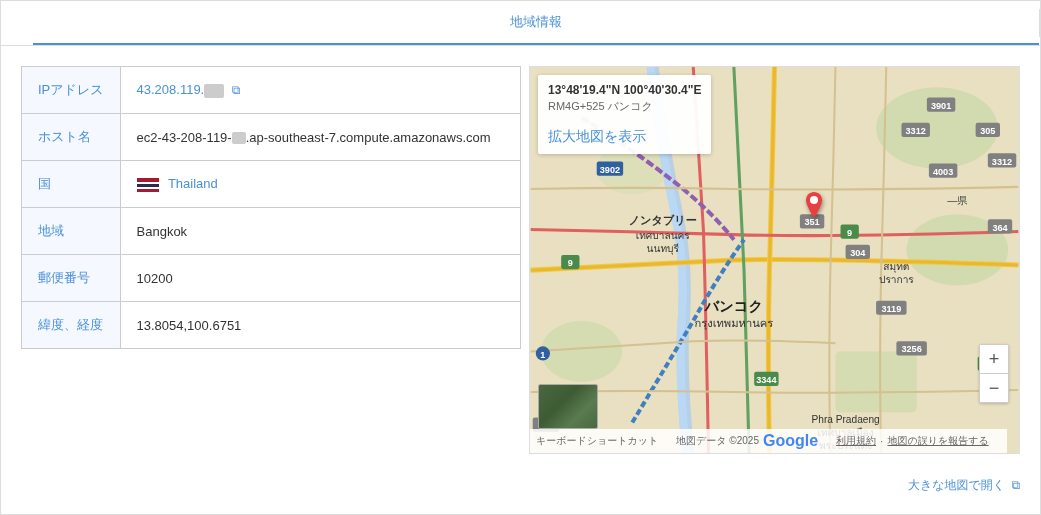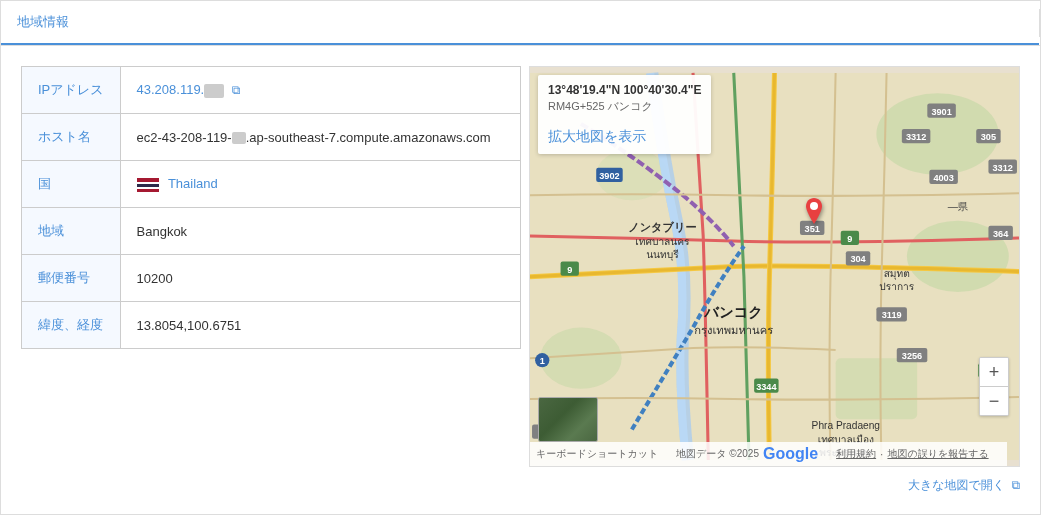--- a/index.html
+++ b/index.html
@@ -18,24 +18,26 @@
     }
     
     .tabs {
       display: flex;
       border-bottom: 1px solid #ddd;
       background: #fff;
     }
     .tab {
       flex: 1;
       padding: 12px 16px;
+      text-align: center;
       font-size: 13px;
       color: #4a90d9;
       border-bottom: 2px solid transparent;
       cursor: pointer;
+      margin-left: 32px;
     }
     .tab.active {
       border-bottom: 2px solid #4a90d9;
       color: #4a90d9;
     }
     .tab-divider {
       width: 1px;
       background: #ddd;
       margin: 8px 0;
     }
@@ -227,21 +229,21 @@
       display: flex;
       align-items: center;
       gap: 4px;
     }
     .google-logo {
       color: #4285f4;
       font-weight: bold;
       font-size: 16px;
     }
     .map-footer {
-      margin-top: 10px;
+      margin-top: 23px;
       text-align: right;
     }
     .map-footer a {
       color: #4a90d9;
       text-decoration: none;
       font-size: 12px;
     }
     
     .map-pin {
       position: absolute;

